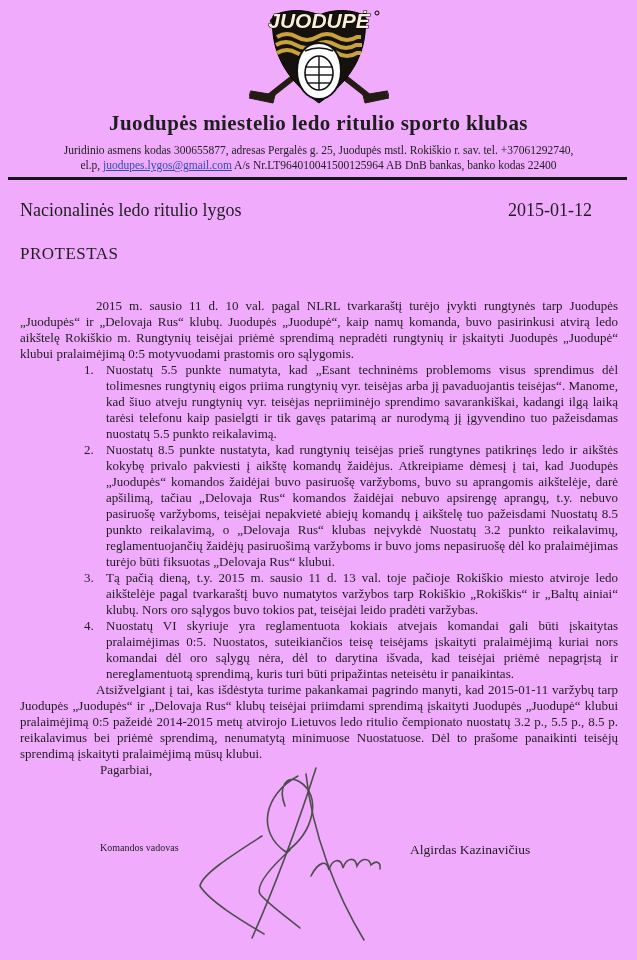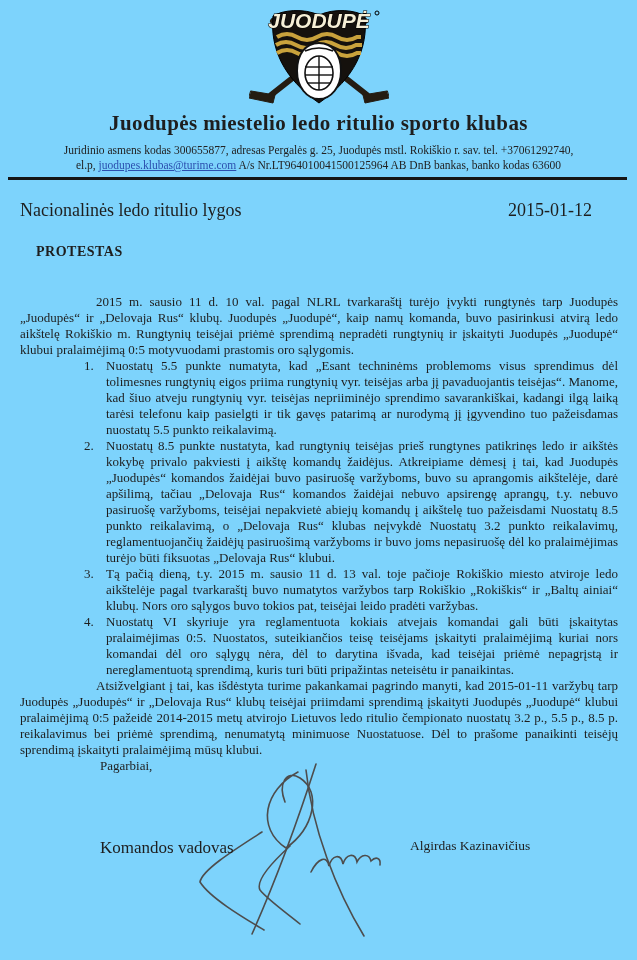--- a/index.html
+++ b/index.html
@@ -1,20 +1,20 @@
 <!DOCTYPE html>
 <html lang="lt"><head>
 <meta charset="utf-8">
 <style>
   html,body{margin:0;padding:0;background:#ffffff;}
   .page{
     position:relative;
     width:637px;height:960px;
     margin:0 auto;
-    background:#7dd3fc;
+    background:#f0abfc;
     font-family:"Liberation Serif","DejaVu Serif",serif;
     color:#1e1e1e;
     overflow:hidden;
   }
   
   .logo-wrap{text-align:center;padding-top:3px;height:104px;}
   .club-name{
     text-align:center;
     font-weight:bold;
     font-size:21px;letter-spacing:0.4px;
@@ -25,42 +25,42 @@
     font-size:11.5px;line-height:15px;
     margin-top:7px;
     color:#222;
   }
   .email{color:#2b4fae;text-decoration:underline;cursor:pointer;}
   .rule{border:0;border-top:3px solid #161616;margin:4px 10px 0 8px;}
   
   .addressee-row{position:relative;margin:21px 20px 0 20px;font-size:18px;line-height:19px;}
   .date{position:absolute;left:488px;top:0;}
   
-  .doc-title{margin:24px 0 0 36px;font-weight:bold;font-size:14px;letter-spacing:0.5px;}
+  .doc-title{margin:24px 0 0 20px;font-weight:normal;font-size:17px;letter-spacing:0.5px;}
   
   .para{
     margin:0 19px 0 20px;
     font-size:13px;line-height:16px;
     text-align:justify;
     text-indent:76px;
   }
   .para.first{margin-top:34px;}
   .list{margin-top:0;}
   .list-item{
     position:relative;
     margin:0 19px 0 20px;
     padding-left:86px;
     font-size:13px;line-height:16px;
     text-align:justify;
   }
   .num{position:absolute;left:64px;top:0;}
   .regards{margin:0 0 0 100px;font-size:13px;line-height:16px;}
   
   .sig-block{position:relative;height:170px;margin-top:2px;}
-  .sig-role{position:absolute;left:100px;top:62px;font-size:17px;text-align:right;}
+  .sig-role{position:absolute;left:100px;top:62px;font-size:10px;text-align:right;}
   .sig-name{position:absolute;left:410px;top:62px;font-size:13.5px;}
   .signature-svg{position:absolute;left:148px;top:-18px;}
 </style>
 </head>
 <body>
 
 <div class="page">
 
   <div class="logo-wrap">
     <svg width="140" height="102" viewBox="0 0 140 102">
@@ -92,21 +92,21 @@
         <line x1="58" y1="80" x2="82" y2="80" stroke="#111" stroke-width="1.4"></line>
         <path d="M56,48 Q70,42 84,48" fill="none" stroke="#111" stroke-width="1.4"></path>
       </g>
     </svg>
   </div>
 
   <div class="club-name">Juodupės miestelio ledo ritulio sporto klubas</div>
 
   <div class="contact">
     <div>Juridinio asmens kodas 300655877, adresas Pergalės g. 25, Juodupės mstl. Rokiškio r. sav. tel. +37061292740,</div>
-    <div><span>el.p, </span><a class="email">juodupes.klubas@turime.com</a><span>   A/s Nr.LT964010041500125964 AB DnB bankas, banko kodas 63600</span></div>
+    <div><span>el.p, </span><a class="email">juodupes.lygos@gmail.com</a><span>   A/s Nr.LT964010041500125964 AB DnB bankas, banko kodas 22400</span></div>
   </div>
 
   <hr class="rule">
 
   <div class="addressee-row">
     <div>Nacionalinės ledo ritulio lygos</div>
     <span class="date">2015-01-12</span>
   </div>
 
   <div class="doc-title">PROTESTAS</div>

